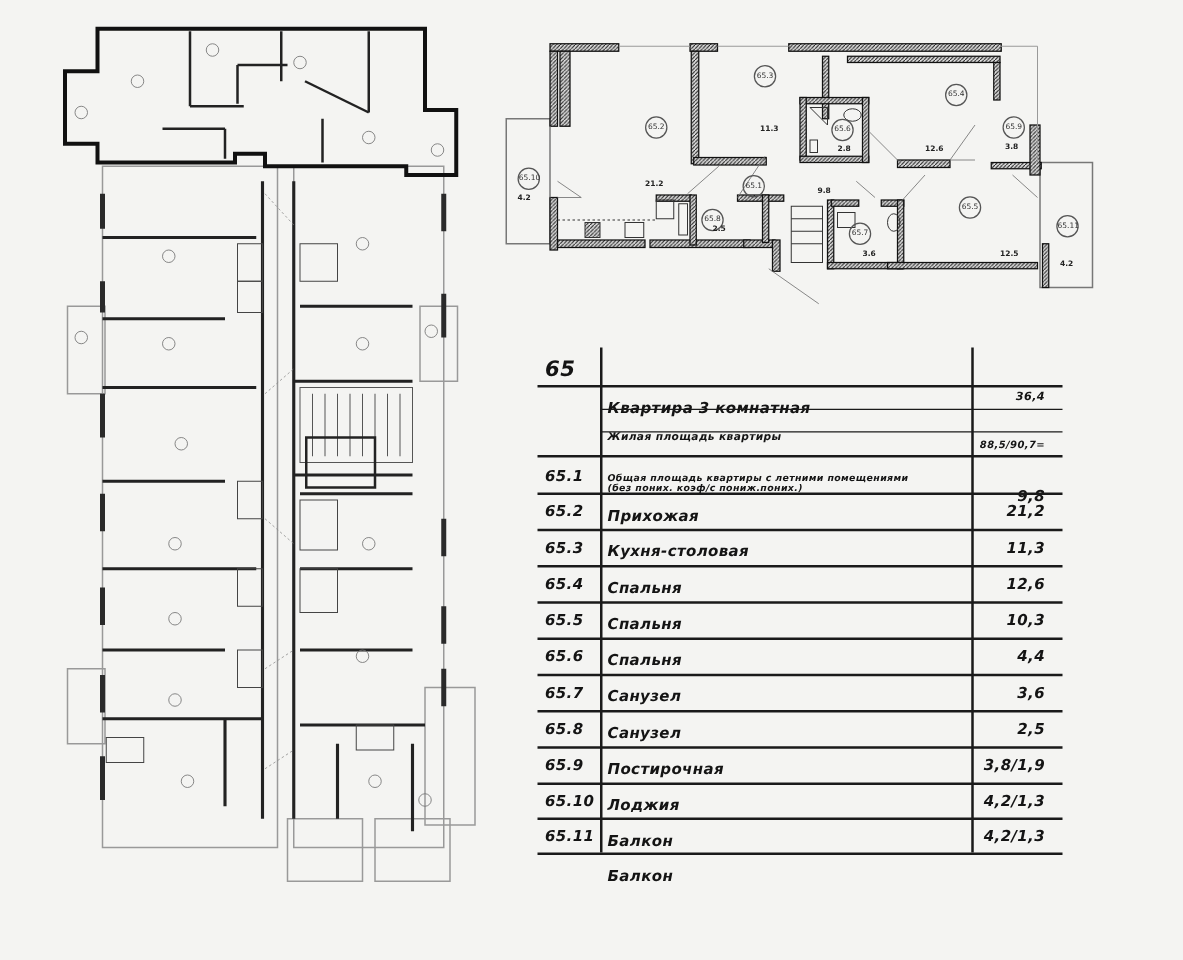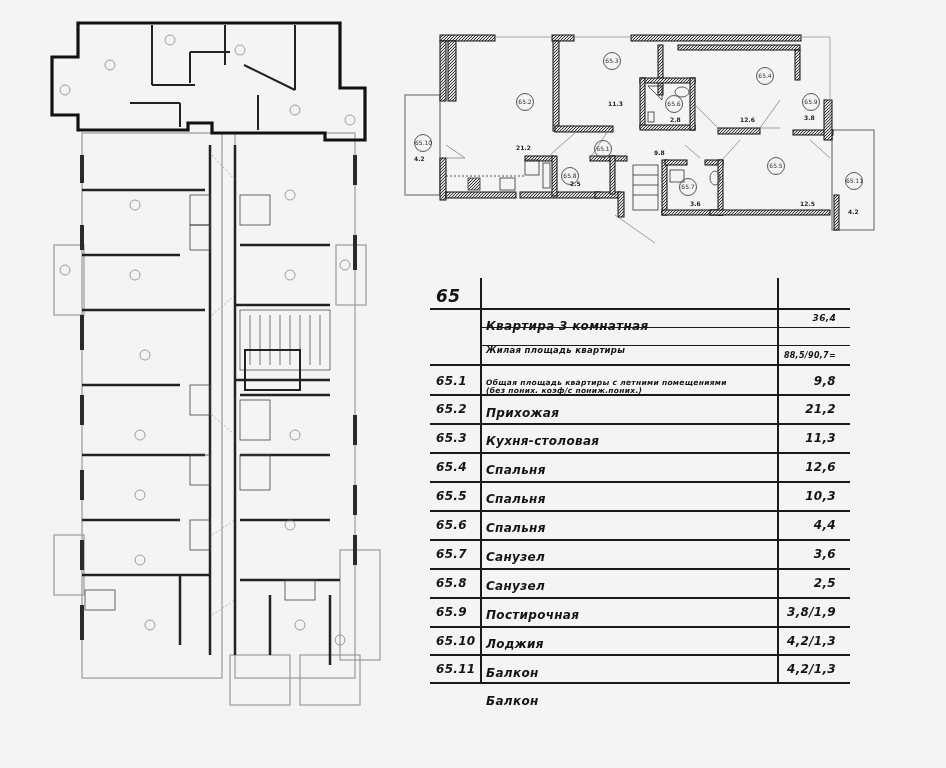--- a/index.html
+++ b/index.html
@@ -310,21 +310,21 @@
   <div class="row sub sub2" style="top:68px;height:18px;">
     <span class="name" style="top:1px;">Общая площадь квартиры с летними помещениями</span>
     <span class="name" style="top:9px;">(без поних. коэф/с пониж.поних.)</span>
     <span class="val" style="top:5px;font-size:8px;">88,5/90,7=</span>
   </div>
   <div class="hline" style="top:86px;"></div>
 
   <div class="row" style="top:88px;height:28px;">
     <span class="num" style="top:8px;">65.1</span>
     <span class="name" style="top:8px;">Прихожая</span>
-    <span class="val" style="top:8px;">9,8</span>
+    <span class="val" style="top:24px;">9,8</span>
   </div>
   <div class="hline" style="top:116px;"></div>
 
   <div class="row" style="top:117px;height:28px;">
     <span class="num" style="top:7px;">65.2</span>
     <span class="name" style="top:7px;">Кухня-столовая</span>
     <span class="val" style="top:7px;">21,2</span>
   </div>
   <div class="hline" style="top:145px;"></div>
 

